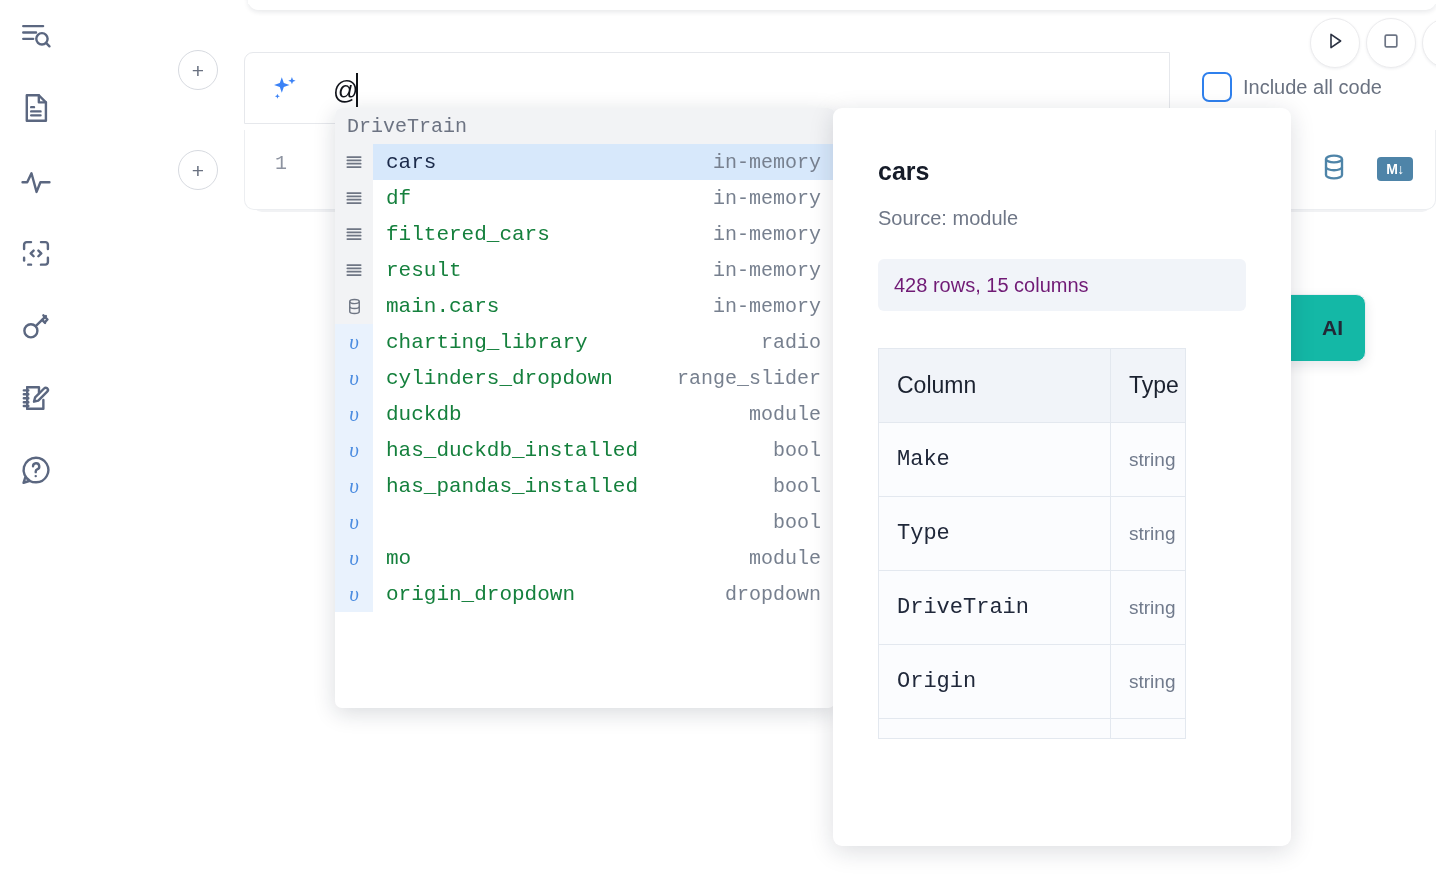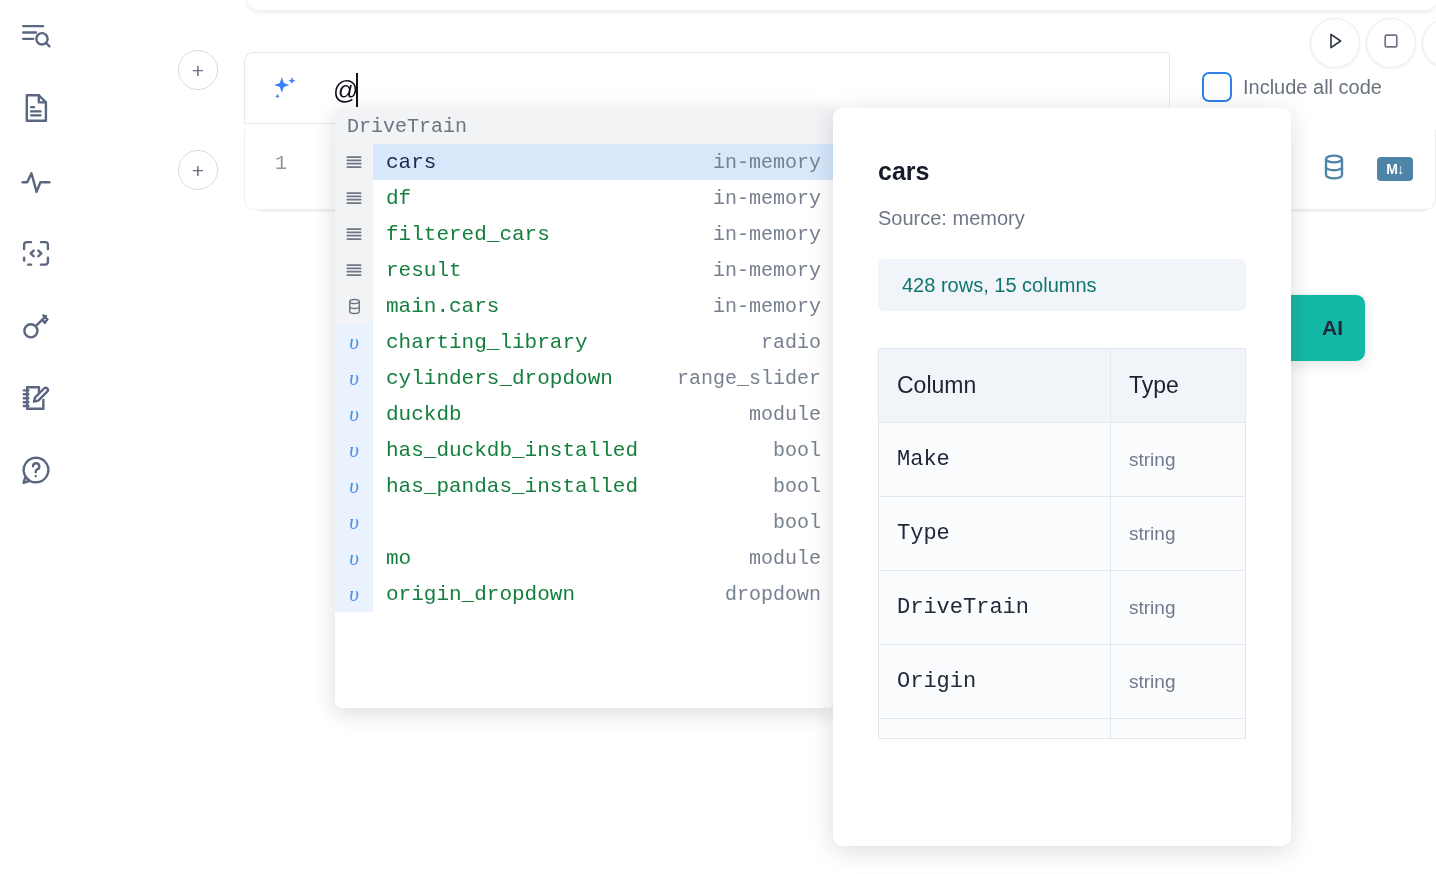--- a/index.html
+++ b/index.html
@@ -146,24 +146,24 @@
   }
   .detail-title {
     position: absolute; left: 45px; top: 49px; font-size: 25px; font-weight: 700; color: #151b28;
   }
   .detail-source {
     position: absolute; left: 45px; top: 99px; font-size: 20px; color: #6f7787;
   }
   .detail-stats {
     position: absolute; left: 45px; top: 151px; width: 368px; height: 52px;
     background: #f1f4f9; border-radius: 6px; display: flex; align-items: center;
-    padding-left: 24px; font-size: 20px; color: #0f766e;
+    padding-left: 16px; font-size: 20px; color: #701a75;
   }
   .detail-table {
-    position: absolute; left: 45px; top: 240px; width: 368px;
+    position: absolute; left: 45px; top: 240px; width: 308px;
     border: 1px solid #e3e8ef; border-collapse: collapse; table-layout: fixed;
   }
   .detail-table th, .detail-table td {
     border: 1px solid #e3e8ef; text-align: left; padding: 0 18px; height: 74px;
   }
   .detail-table th { background: #f1f4f9; font-weight: 400; font-size: 23px; color: #1b2230; }
   .detail-table td.col {
     font-family: "Liberation Mono", monospace; font-size: 22px; color: #20283a; background: #fbfcfe;
   }
   .detail-table td.typ { font-size: 19px; color: #707a8c; background: #fbfcfe; }
@@ -404,21 +404,21 @@
       </div>
       <div class="ac-item var">
         <span class="ac-gutter">υ</span>
         <span class="ac-name">origin_dropdown</span>
         <span class="ac-meta">dropdown</span>
       </div>
     </div>
 
   <div class="detail">
     <div class="detail-title">cars</div>
-    <div class="detail-source">Source: memory</div>
+    <div class="detail-source">Source: module</div>
     <div class="detail-stats">428 rows, 15 columns</div>
     <table class="detail-table" id="detail-table">
         <thead>
           <tr>
             <th>Column</th>
             <th>Type</th>
           </tr>
         </thead>
         <tbody>
           <tr>

